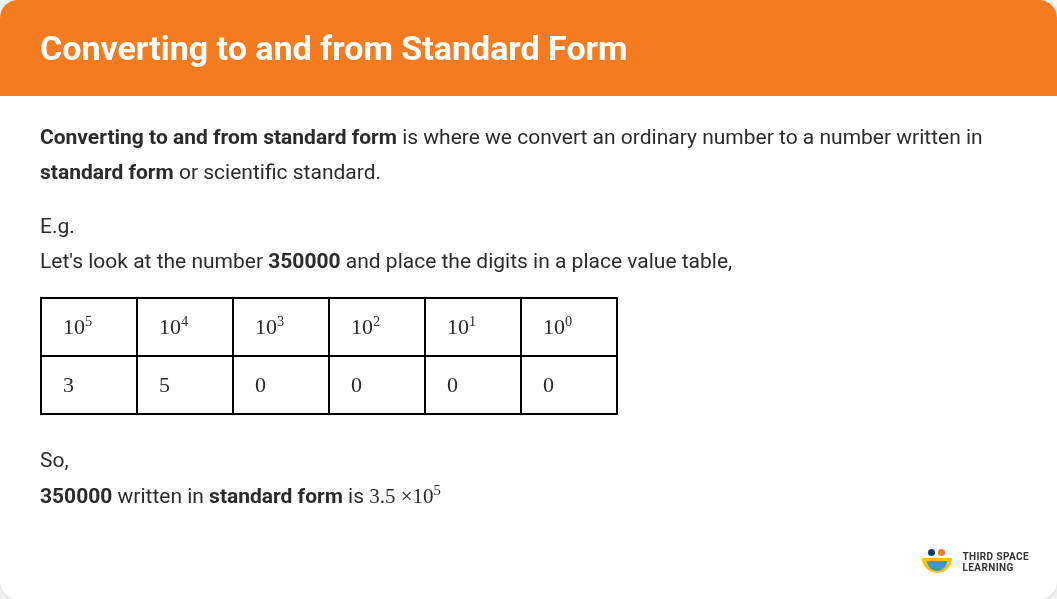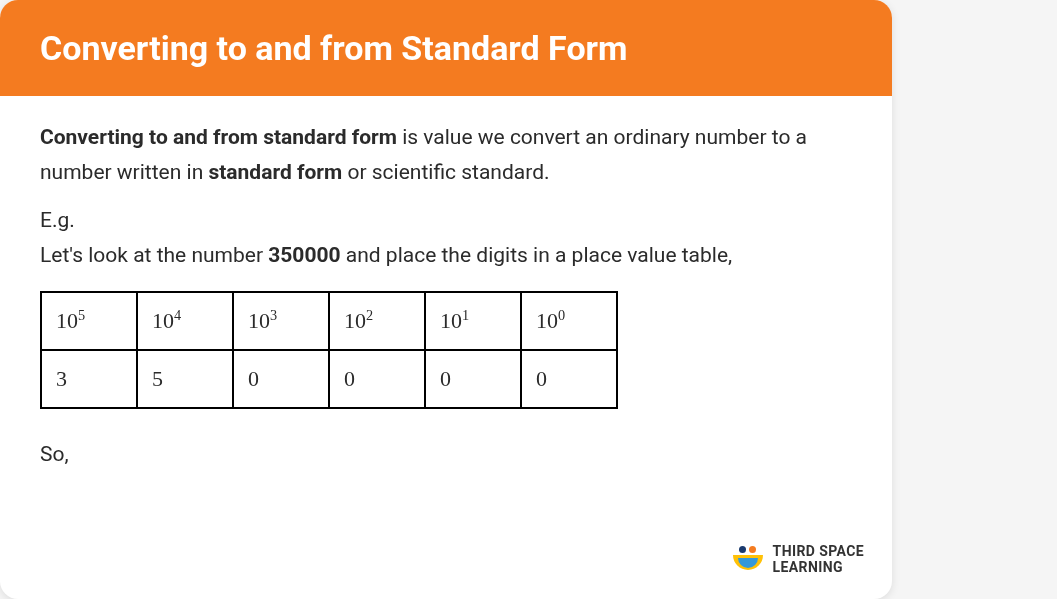--- a/index.html
+++ b/index.html
@@ -2,21 +2,21 @@
 <html><head>
 <meta charset="utf-8">
 <style>
   * { margin: 0; padding: 0; box-sizing: border-box; }
   body {
     font-family: -apple-system, BlinkMacSystemFont, "Segoe UI", Roboto, "Helvetica Neue", Arial, sans-serif;
     background: #f5f5f5;
     padding: 0;
   }
   .card {
-    width: 892px;
+    width: 1057px;
     height: 599px;
     background: #fff;
     border-radius: 18px;
     overflow: hidden;
     position: relative;
     box-shadow: 0 2px 8px rgba(0,0,0,0.1);
   }
   .header {
     background: #F47B20;
     color: #fff;
@@ -24,31 +24,31 @@
     font-size: 34px;
     font-weight: 700;
   }
   .content {
     padding: 24px 40px;
     color: #2b2b2b;
     font-size: 21px;
     line-height: 1.65;
   }
   .intro { margin-bottom: 14px; }
-  .eg-label { margin-top: 14px; }
+  .eg-label { margin-top: 20px; }
   .lets-look { margin-bottom: 18px; }
   b { font-weight: 700; }
   table.pv {
     border-collapse: collapse;
     margin-top: 2px;
     margin-bottom: 28px;
   }
   table.pv td {
     border: 2px solid #000;
-    padding: 10px 14px;
+    padding: 10px 21px;
     min-width: 96px;
     font-family: "Times New Roman", Georgia, serif;
     font-size: 22px;
     vertical-align: middle;
   }
   table.pv td sup {
     font-size: 0.65em;
     vertical-align: super;
   }
   .so-line { }
@@ -59,21 +59,21 @@
   .math sup { font-size: 0.7em; }
   .logo {
     position: absolute;
     right: 28px;
     bottom: 24px;
     display: flex;
     align-items: center;
     gap: 8px;
   }
   .logo-text {
-    font-size: 14px;
+    font-size: 10px;
     font-weight: 700;
     letter-spacing: 0.4px;
     color: #333;
     line-height: 1.15;
   }
   .logo-mark {
     position: relative;
     width: 34px;
     height: 26px;
   }
@@ -87,21 +87,21 @@
 
 <div class="card">
 
   <div class="header">
     <span>Converting to and from Standard Form</span>
   </div>
 
   <div class="content">
 
     <p class="intro">
-      <b>Converting to and from standard form</b><span> is value we convert an ordinary number to a number written in </span><b>standard form</b><span> or scientific standard.</span>
+      <b>Converting to and from standard form</b><span> is where we convert an ordinary number to a number written in </span><b>standard form</b><span> or scientific standard.</span>
     </p>
 
     <p class="eg-label">E.g.</p>
 
     <p class="lets-look">
       <span>Let's look at the number </span><b>350000</b><span> and place the digits in a place value table,</span>
     </p>
 
     <table class="pv">
       <tbody>
@@ -119,20 +119,23 @@
         <td>0</td>
         <td>0</td>
         <td>0</td>
         <td>0</td>
       </tr>
     </tbody>
       </table>
 
     <p class="so-line">So,</p>
 
+    <p class="result-line">
+      <b>350000</b><span> written in </span><b>standard form</b><span> is  </span><span class="math"><span>3.5</span><span> ×</span><span>10</span><sup>5</sup></span>
+    </p>
 
   </div>
 
   <div class="logo">
     <div class="logo-mark">
       <div class="arc"></div>
       <div class="arc2"></div>
       <div class="dot1"></div>
       <div class="dot2"></div>
     </div>

